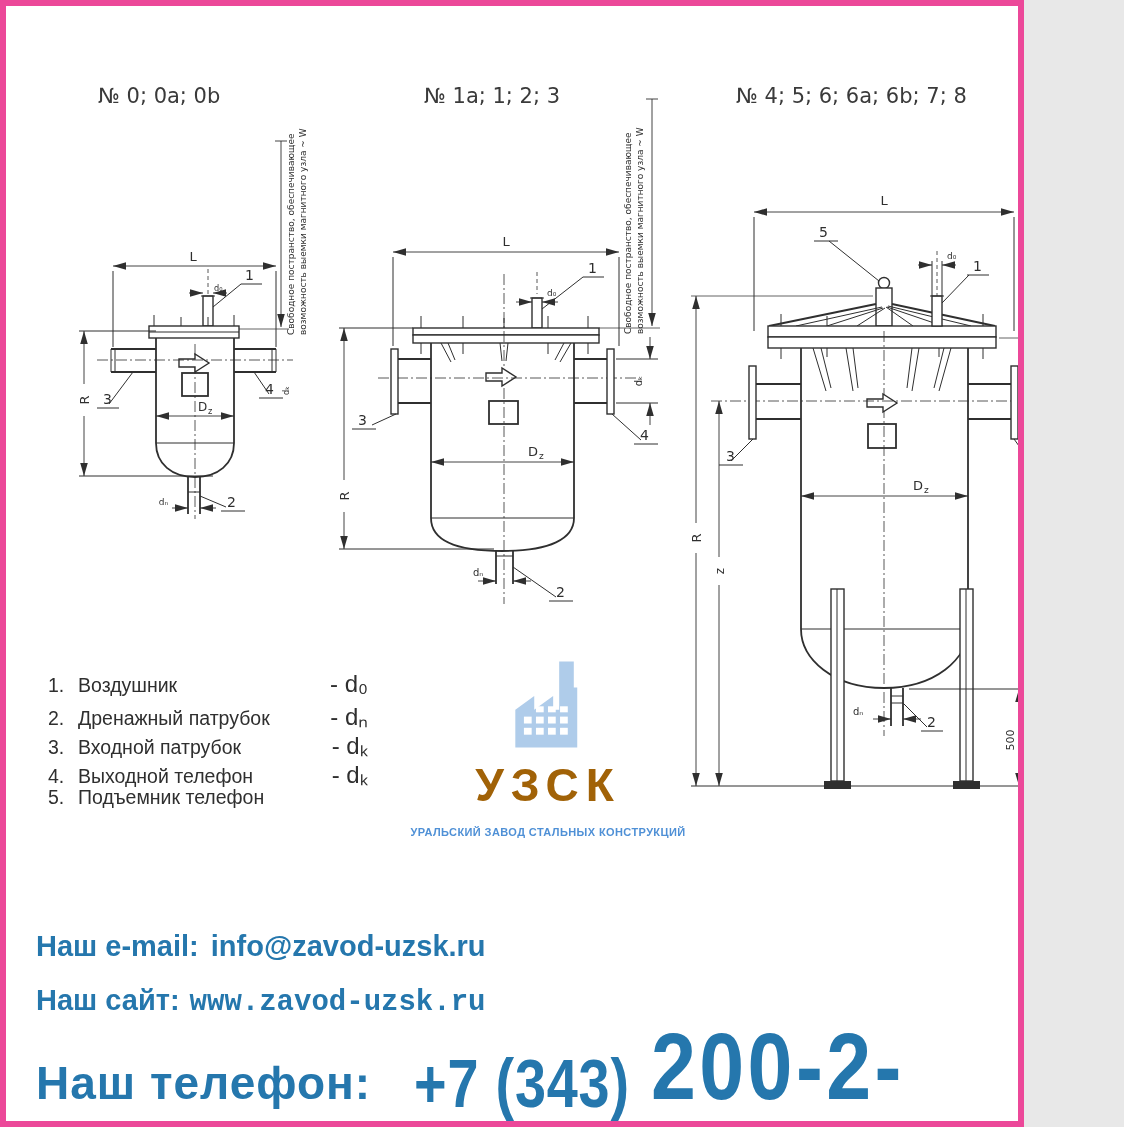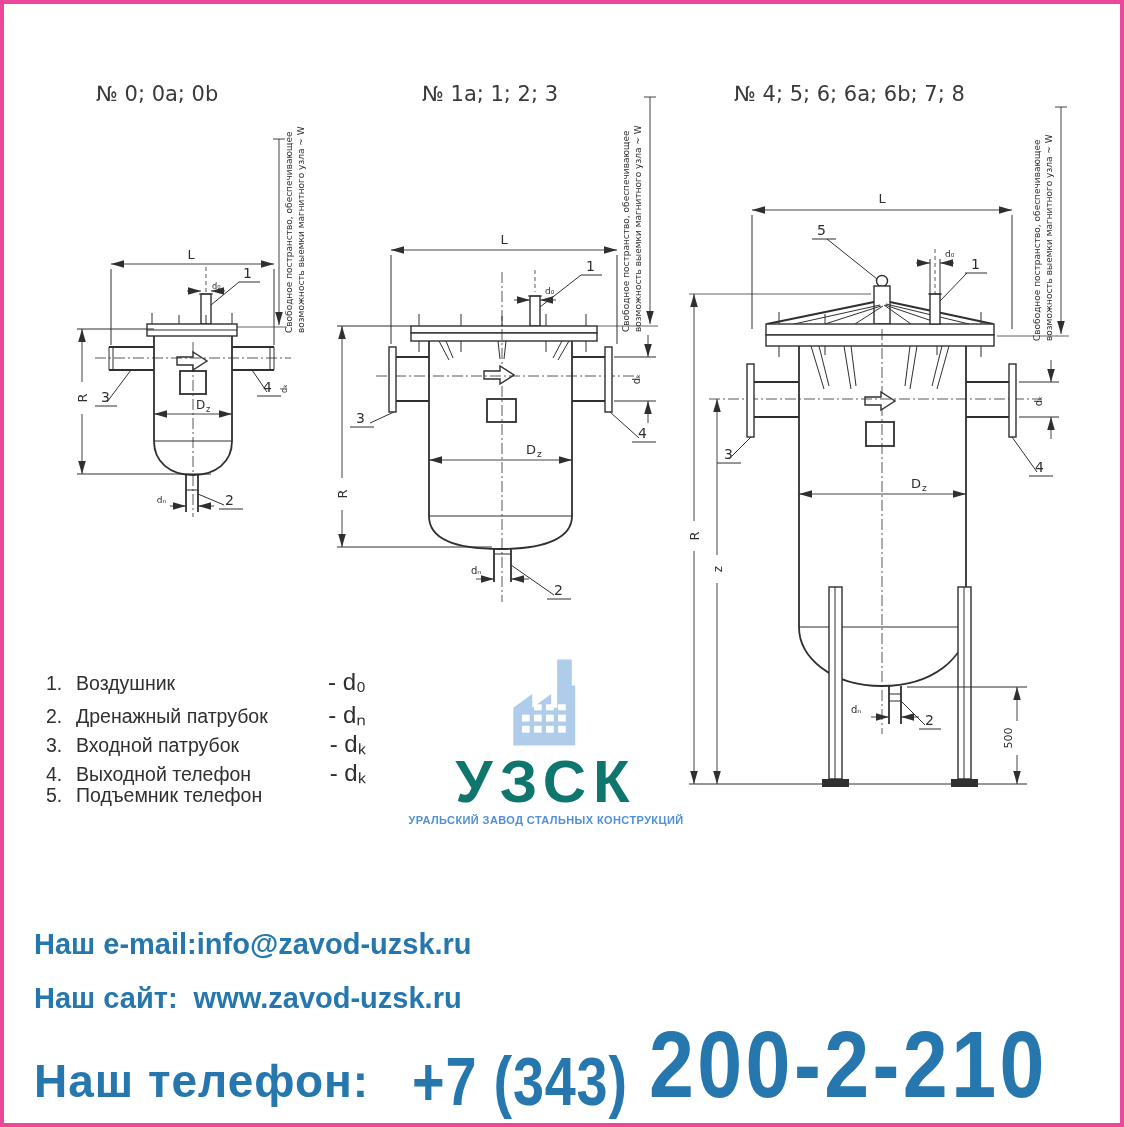--- a/index.html
+++ b/index.html
@@ -1,17 +1,17 @@
 <!DOCTYPE html>
 <html><head>
 <meta charset="utf-8">
 <style>
   html,body{margin:0;padding:0;background:#e8e8e8;}
-  .page{position:relative;width:1124px;height:1127px;box-sizing:border-box;
-        border:4px solid #ec4899;background:#ffffff;overflow:hidden;
+  .page{position:relative;width:1024px;height:1127px;box-sizing:border-box;
+        border:6px solid #ec4899;background:#ffffff;overflow:hidden;
         font-family:"Liberation Sans",sans-serif;}
   .abs{position:absolute;}
   .dtitle{font-size:21px;color:#3a3a3a;font-family:"DejaVu Sans",sans-serif;white-space:nowrap;}
 
   
   .thin{stroke:#2f2f2f;stroke-width:1;fill:none}
   .vthin{stroke:#3c3c3c;stroke-width:0.8;fill:none}
   .thick{stroke:#2f2f2f;stroke-width:1.8;fill:none}
   .wfill{fill:#ffffff;stroke:#2f2f2f;stroke-width:1.4}
   .dim{stroke:#2f2f2f;stroke-width:0.9;fill:none}
@@ -25,34 +25,34 @@
   .mid{text-anchor:middle}
 
   
   .legend{top:664px;left:42px;width:320px;color:#2f2f2f;}
   .leg-row{display:flex;align-items:baseline;height:29px;font-size:19.5px;}
   .leg-num{width:30px;}
   .leg-dim{margin-left:auto;font-family:Liberation Sans, sans-serif;font-size:24px;}
 
   
   .logo{top:650px;left:396px;width:292px;text-align:center;}
-  .logo-acronym{font-size:60px;font-weight:bold;color:#0f766e;letter-spacing:7px;line-height:1;margin-top:2px;}
-  .logo-subtitle{font-size:11px;font-weight:bold;color:#4f90d6;letter-spacing:0.4px;margin-top:2px;}
+  .logo-acronym{font-size:46px;font-weight:bold;color:#a16207;letter-spacing:7px;line-height:1;margin-top:10px;}
+  .logo-subtitle{font-size:11px;font-weight:bold;color:#4f90d6;letter-spacing:0.4px;margin-top:18px;}
 
   
   .c-blue{color:#2577ad;}
   .email-row{top:924px;left:30px;font-size:29px;font-weight:bold;white-space:nowrap;}
   .site-row{top:978px;left:30px;font-size:29px;font-weight:bold;white-space:nowrap;}
   .phone-label{top:1050px;left:30px;font-size:46px;font-weight:bold;letter-spacing:1px;}
   .phone-prefix{top:1038px;left:408px;font-size:68px;font-weight:bold;
                 transform:scaleX(0.82);transform-origin:left top;letter-spacing:1px;}
   .phone-number{top:1013px;left:645px;font-size:95px;font-weight:bold;
                 transform:scaleX(0.85);transform-origin:left top;letter-spacing:4px;line-height:1;}
-  .email-val{margin-left:0;}
-  .site-val{margin-left:16px;}
+  .email-val{margin-left:12px;}
+  .site-val{margin-left:10px;font-family:Liberation Mono, monospace;}
 </style>
 </head>
 <body>
 
 <div class="page">
 
   <div class="abs dtitle" style="left:92px;top:78px;">№ 0; 0a; 0b</div>
   <div class="abs dtitle" style="left:418px;top:78px;">№ 1a; 1; 2; 3</div>
   <div class="abs dtitle" style="left:730px;top:78px;">№ 4; 5; 6; 6a; 6b; 7; 8</div>
 

